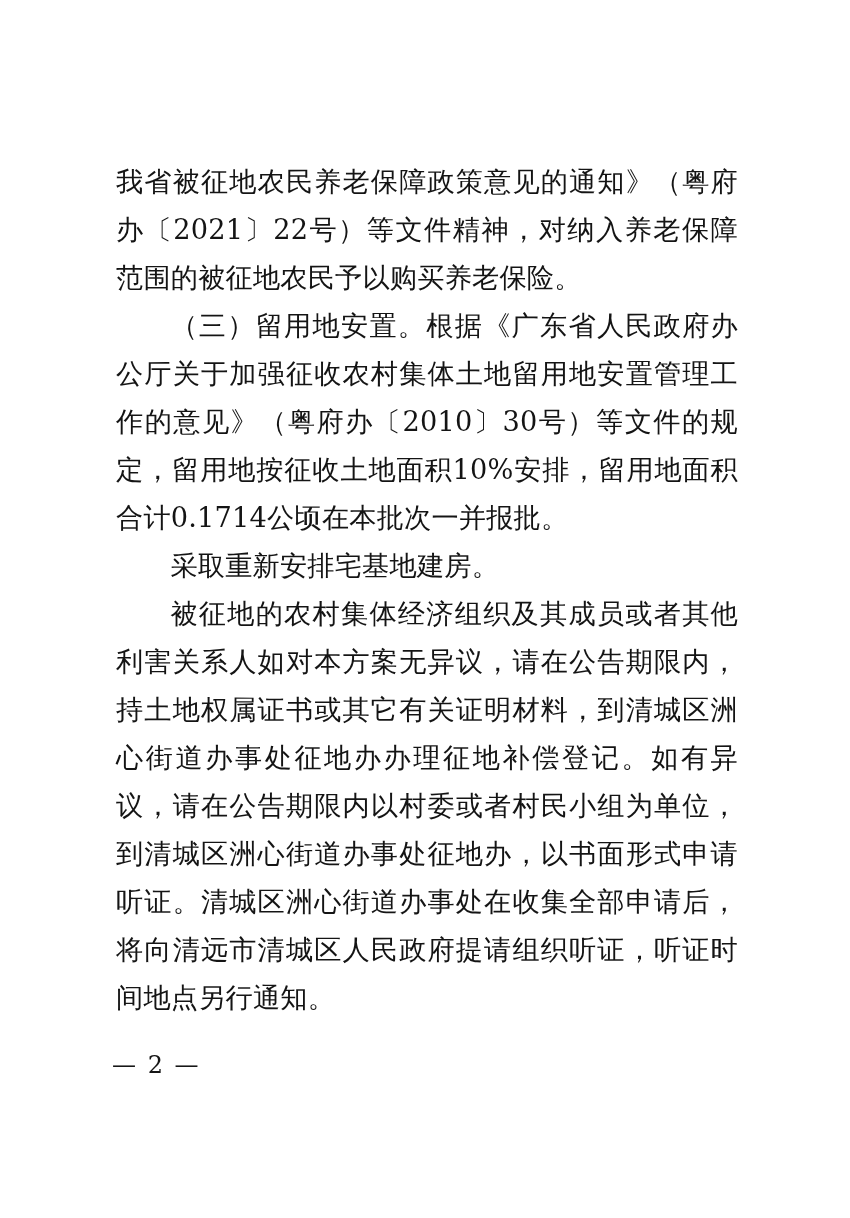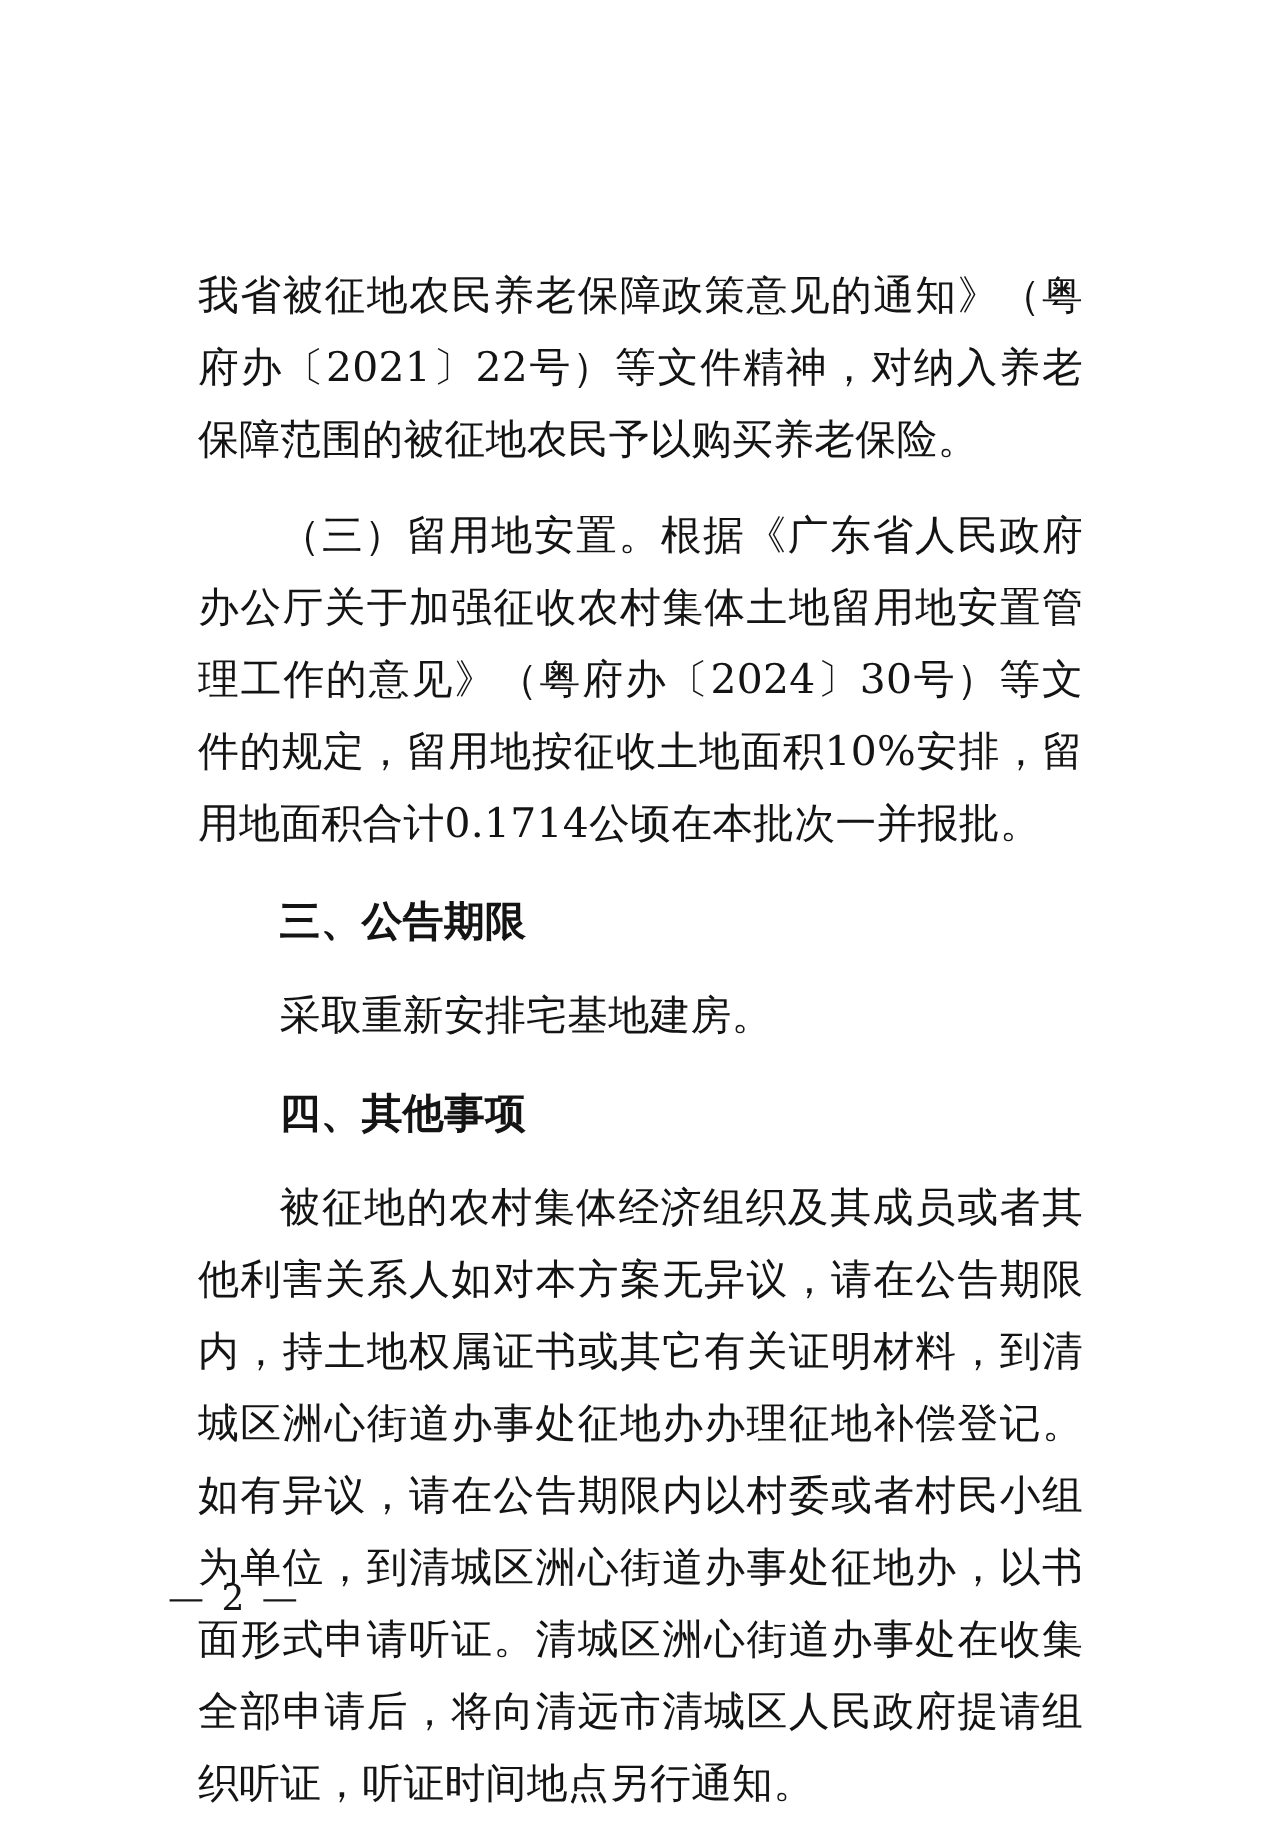--- a/index.html
+++ b/index.html
@@ -20,21 +20,21 @@
     margin: 0;
   }
   
   #doc-body {
     position: absolute;
     left: 116px;
     top: 158px;
     width: 622px;
   }
   .para {
-    margin: 16px;
+    margin: 0;
     font-size: 27.2px;
     line-height: 48px;
     color: #141414;
     text-align: justify;
     text-justify: inter-ideograph;
     letter-spacing: 0.2px;
     font-family: "DejaVu Serif", "Liberation Serif", serif;
     font-weight: 500;
     -webkit-font-smoothing: none;
   }
@@ -66,28 +66,26 @@
 </style>
 </head>
 <body>
 
 <div id="page">
 
   <div id="doc-body">
 
     <p class="para noindent">我省被征地农民养老保障政策意见的通知》（粤府办〔2021〕22号）等文件精神，对纳入养老保障范围的被征地农民予以购买养老保险。</p>
 
-    <p class="para indent2">（三）留用地安置。根据《广东省人民政府办公厅关于加强征收农村集体土地留用地安置管理工作的意见》（粤府办〔2024〕30号）等文件的规定，留用地按征收土地面积10%安排，留用地面积合计0.1714公顷在本批次一并报批。</p>
+    <p class="para indent2">（三）留用地安置。根据《广东省人民政府办公厅关于加强征收农村集体土地留用地安置管理工作的意见》（粤府办〔2010〕30号）等文件的规定，留用地按征收土地面积10%安排，留用地面积合计0.1714公顷在本批次一并报批。</p>
 
 
-    <p class="para heading lastline-left">三、公告期限</p>
 
     <p class="para indent2 lastline-left">采取重新安排宅基地建房。</p>
 
-    <p class="para heading lastline-left">四、其他事项</p>
 
     <p class="para indent2">被征地的农村集体经济组织及其成员或者其他利害关系人如对本方案无异议，请在公告期限内，持土地权属证书或其它有关证明材料，到清城区洲心街道办事处征地办办理征地补偿登记。如有异议，请在公告期限内以村委或者村民小组为单位，到清城区洲心街道办事处征地办，以书面形式申请听证。清城区洲心街道办事处在收集全部申请后，将向清远市清城区人民政府提请组织听证，听证时间地点另行通知。</p>
 
   </div>
 
   <div id="page-number">— 2 —</div>
 
 </div>
 
 </body></html>

